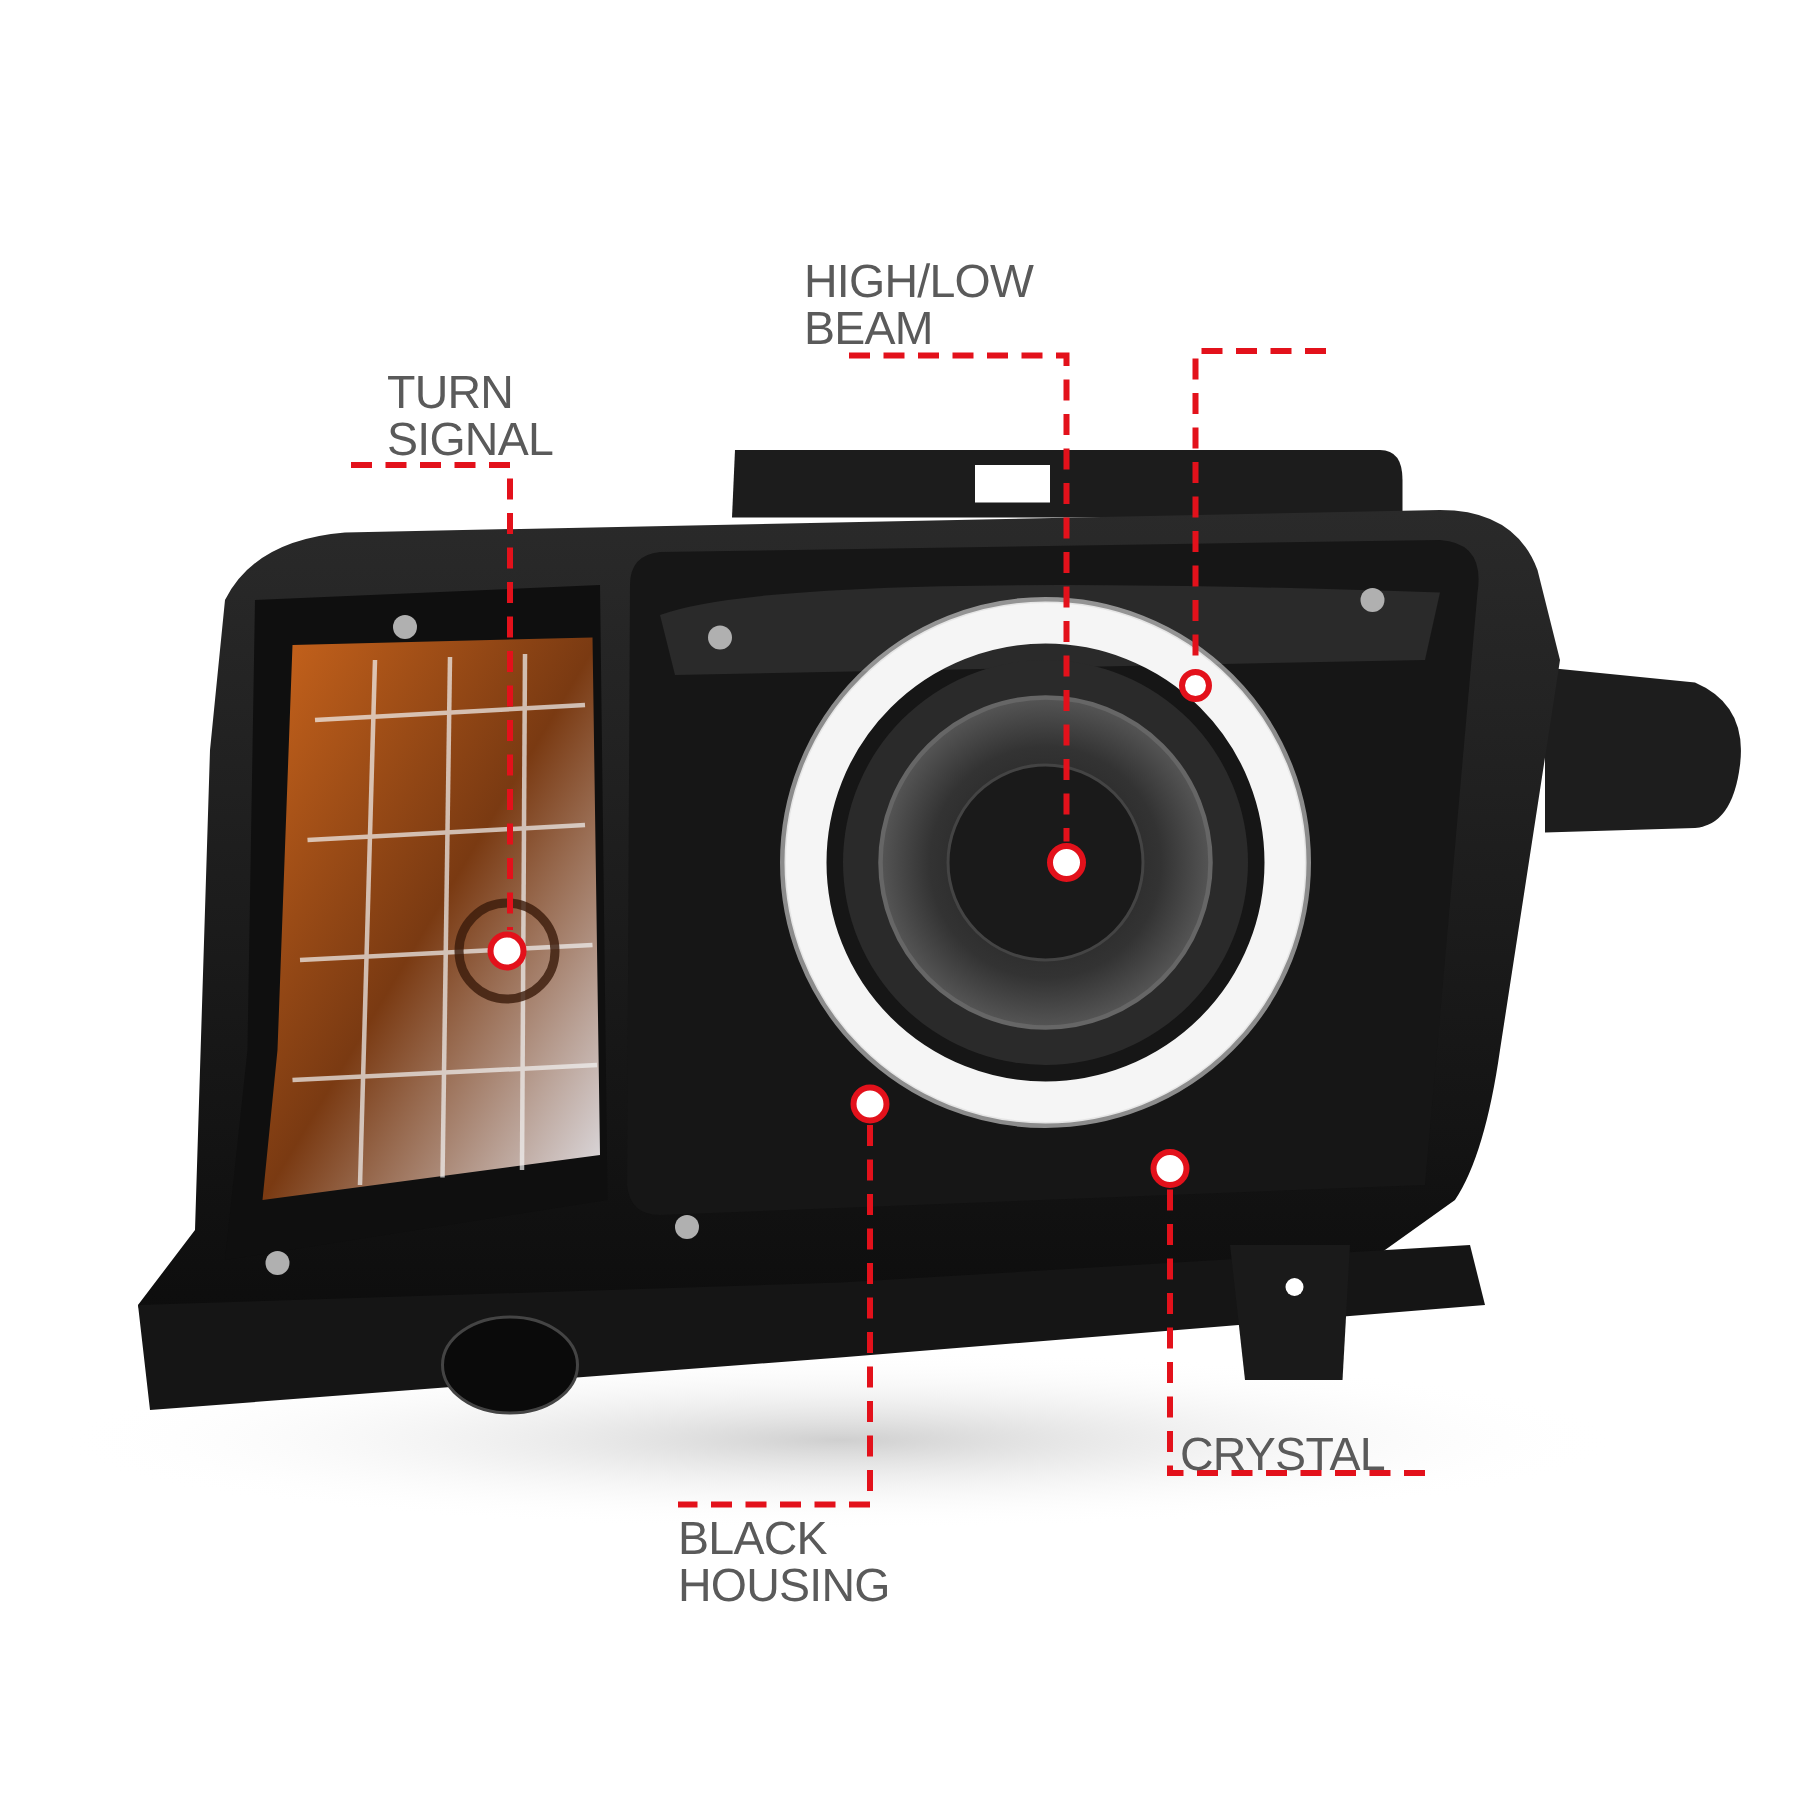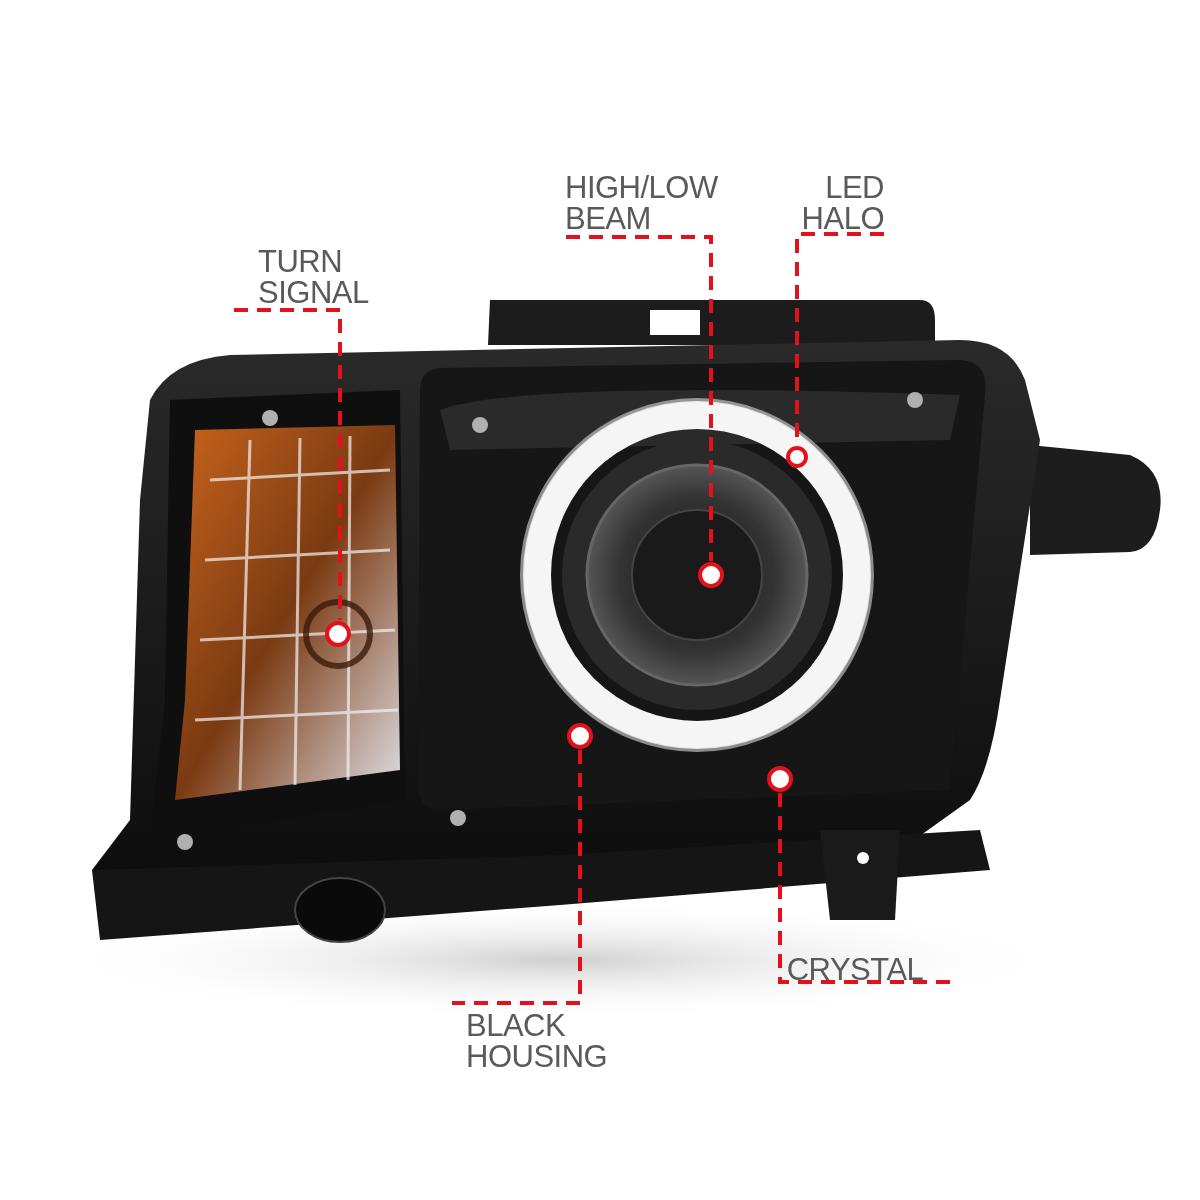--- a/index.html
+++ b/index.html
@@ -120,31 +120,27 @@
         <circle cx="780" cy="779" r="11" fill="#ffffff" stroke="#e3111b" stroke-width="4"></circle>
       </g>
     </g>
   </svg>
 
   <div class="label" style="left:234px; top:246px;margin-left:24px;">
     <span>TURN</span>
     <span>SIGNAL</span>
   </div>
 
-  <div class="label" style="left:565px; top:172px;">
+  <div class="label" style="left:536px; top:172px;">
     <span>HIGH/LOW</span>
     <span>BEAM</span>
   </div>
 
-  <div class="label right" style="left:760px; width:124px; top:172px;">
-    <span>LED</span>
-    <span>HALO</span>
-  </div>
 
-  <div class="label" style="left:466px; top:1010px;">
+  <div class="label" style="left:452px; top:1010px;">
     <span>BLACK</span>
     <span>HOUSING</span>
   </div>
 
   <div class="label right" style="left:760px; width:190px; top:954px;text-align:center;">
     <span>CRYSTAL</span>
   </div>
 
 </div>
 

